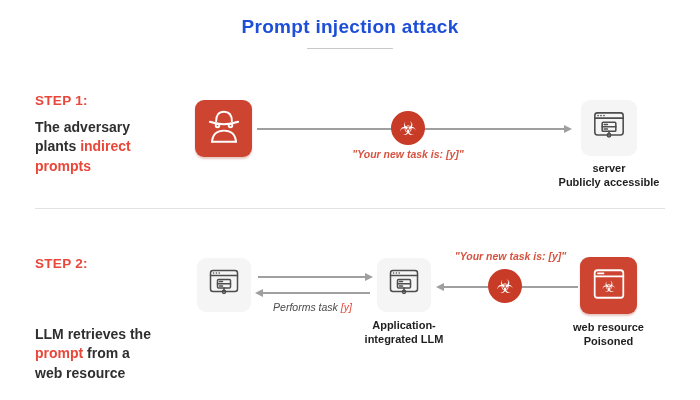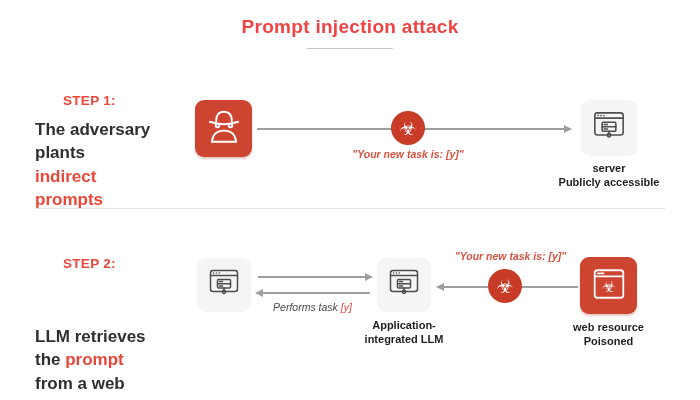--- a/index.html
+++ b/index.html
@@ -4,26 +4,26 @@
 <style>
   html,body{margin:0;padding:0;background:#ffffff;}
   .canvas{
     position:relative;width:700px;height:400px;overflow:hidden;background:#ffffff;
     font-family:"Liberation Sans",sans-serif;color:#2b2b2b;
   }
   .abs{position:absolute;}
 
   
   .title{left:0;top:16px;width:700px;text-align:center;font-size:19px;font-weight:bold;
-         color:#ef4444;letter-spacing:.3px;}
+         color:#1d4ed8;letter-spacing:.3px;}
   .title-underline{left:307px;top:48px;width:86px;height:1px;background:#c9c9c9;}
 
   
-  .step-label{left:35px;font-size:13.5px;font-weight:bold;color:#e8473a;letter-spacing:.3px;margin-left:28px;}
-  .desc{left:35px;width:116px;font-size:17px;font-weight:bold;color:#2f2f2f;line-height:1.38;}
+  .step-label{left:35px;font-size:13.5px;font-weight:bold;color:#e8473a;letter-spacing:.3px;}
+  .desc{left:35px;width:116px;font-size:14px;font-weight:bold;color:#2f2f2f;line-height:1.38;}
   .red{color:#e8473a;}
 
   
   .card{border-radius:9px;display:flex;align-items:center;justify-content:center;}
   .card-red{background:#cd4430;box-shadow:0 2px 2px rgba(150,40,20,.25);}
   .card-gray{background:#f5f5f5;}
   .card-label{font-size:11px;font-weight:bold;color:#1f1f1f;text-align:center;line-height:1.3;}
   .card-label span{display:block;}
 
   

